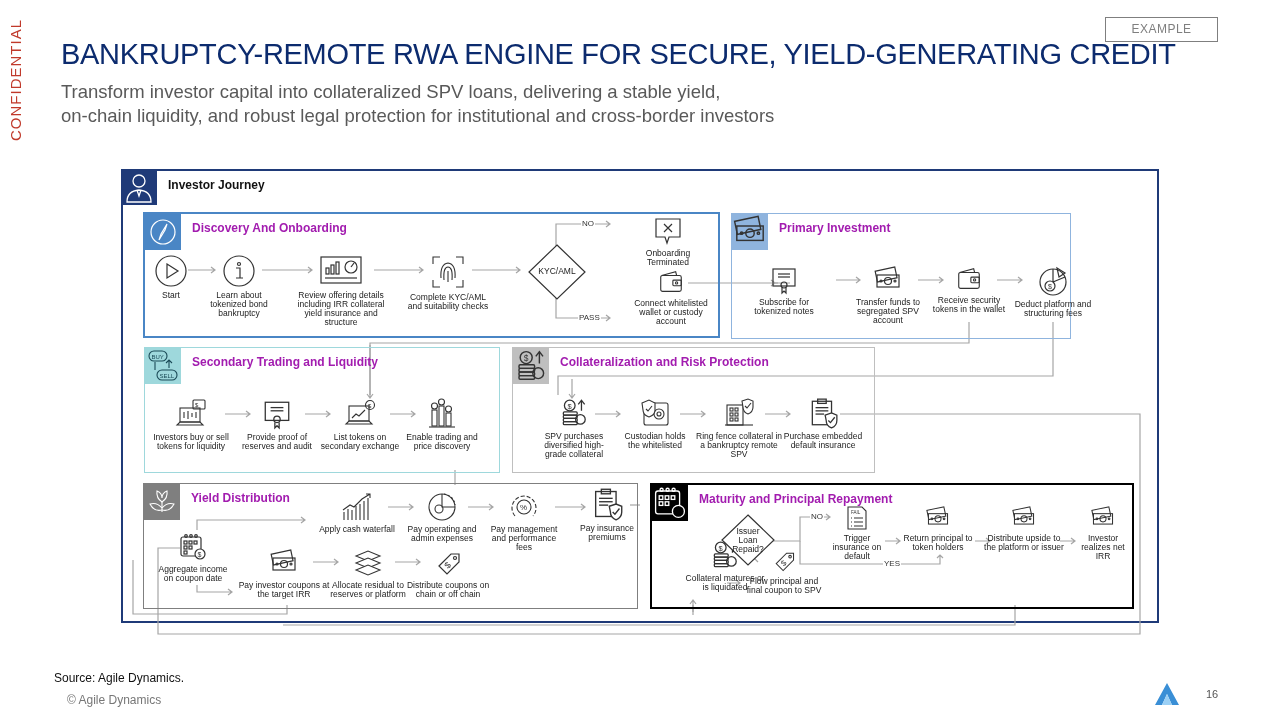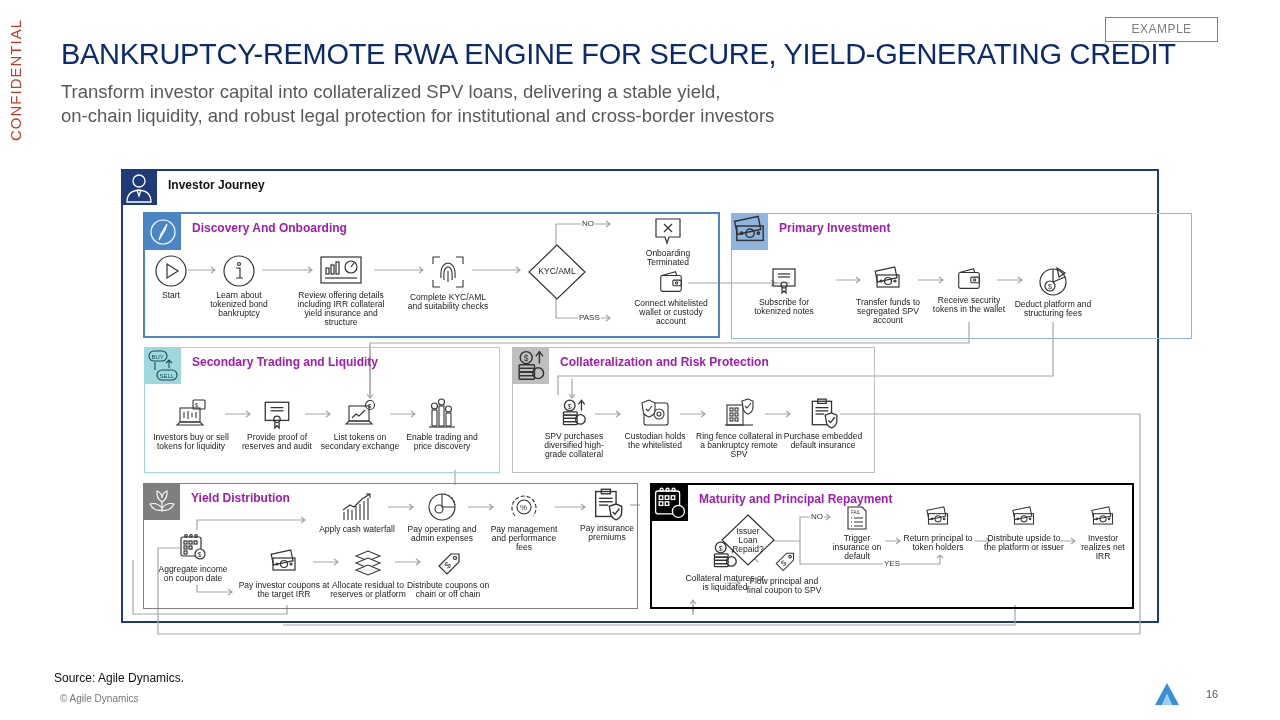--- a/index.html
+++ b/index.html
@@ -14,21 +14,21 @@
   .journey-icon { position:absolute; left:121px; top:169px; width:36px; height:36px; background:#1f3a78; }
   .journey-title { position:absolute; left:168px; top:178px; font-size:12px; font-weight:bold; color:#111; }
   .panel { position:absolute; box-sizing:border-box; background:#fff; }
   .panel-icon { position:absolute; left:0; top:0; width:36px; height:36px; }
   .panel-title { position:absolute; left:47px; top:7px; font-size:12px; font-weight:bold; color:#a21caf; white-space:nowrap; }
   .step { position:absolute; text-align:center; font-size:8.5px; line-height:9px; color:#222; }
   .step .ic { margin:0 auto 3px auto; display:block; }
   .conn { position:absolute; left:0; top:0; width:1280px; height:720px; pointer-events:none; }
   .lbl { position:absolute; font-size:8px; color:#333; background:#fff; padding:0 1px; }
   .source { position:absolute; left:54px; top:671px; font-size:12px; color:#111; }
-  .copyright { position:absolute; left:60px; top:693px; font-size:10px; color:#777; }
+  .copyright { position:absolute; left:67px; top:693px; font-size:12px; color:#777; }
   .pagenum { position:absolute; left:1206px; top:688px; font-size:11px; color:#555; }
   .logo { position:absolute; left:1152px; top:680px; width:30px; height:30px; }
   .diamond-txt { position:absolute; font-size:8.5px; text-align:center; color:#222; line-height:9px; }
 </style>
 </head>
 <body>
 
 <svg width="0" height="0" style="position:absolute">
   <defs>
     <g id="i-cash" fill="none" stroke="#333" stroke-width="1.2">
@@ -233,21 +233,21 @@
     </svg>
   <span>Onboarding Terminated</span>
 </div>
 <div class="step" style="left:625px;top:268px;width:92px;">
   <svg class="ic" width="28" height="28" viewBox="0 0 30 30">
       <use href="#i-wallet"></use>
     </svg>
   <span>Connect whitelisted wallet or custody account</span>
 </div>
 
-<div class="panel" style="left:731px;top:213px;width:461px;height:126px;border:1.5px solid #8fb4de;background:transparent;">
+<div class="panel" style="left:731px;top:213px;width:340px;height:126px;border:1.5px solid #8fb4de;background:transparent;">
   <div class="panel-icon" style="background:#8fb4de;">
     <svg width="36" height="36" viewBox="0 0 30 30">
         <use href="#i-cash"></use>
       </svg>
   </div>
   <div class="panel-title">Primary Investment</div>
 </div>
 <div class="step" style="left:748px;top:265px;width:72px;">
   <svg class="ic" width="30" height="30" viewBox="0 0 30 30">
       <use href="#i-cert"></use>

